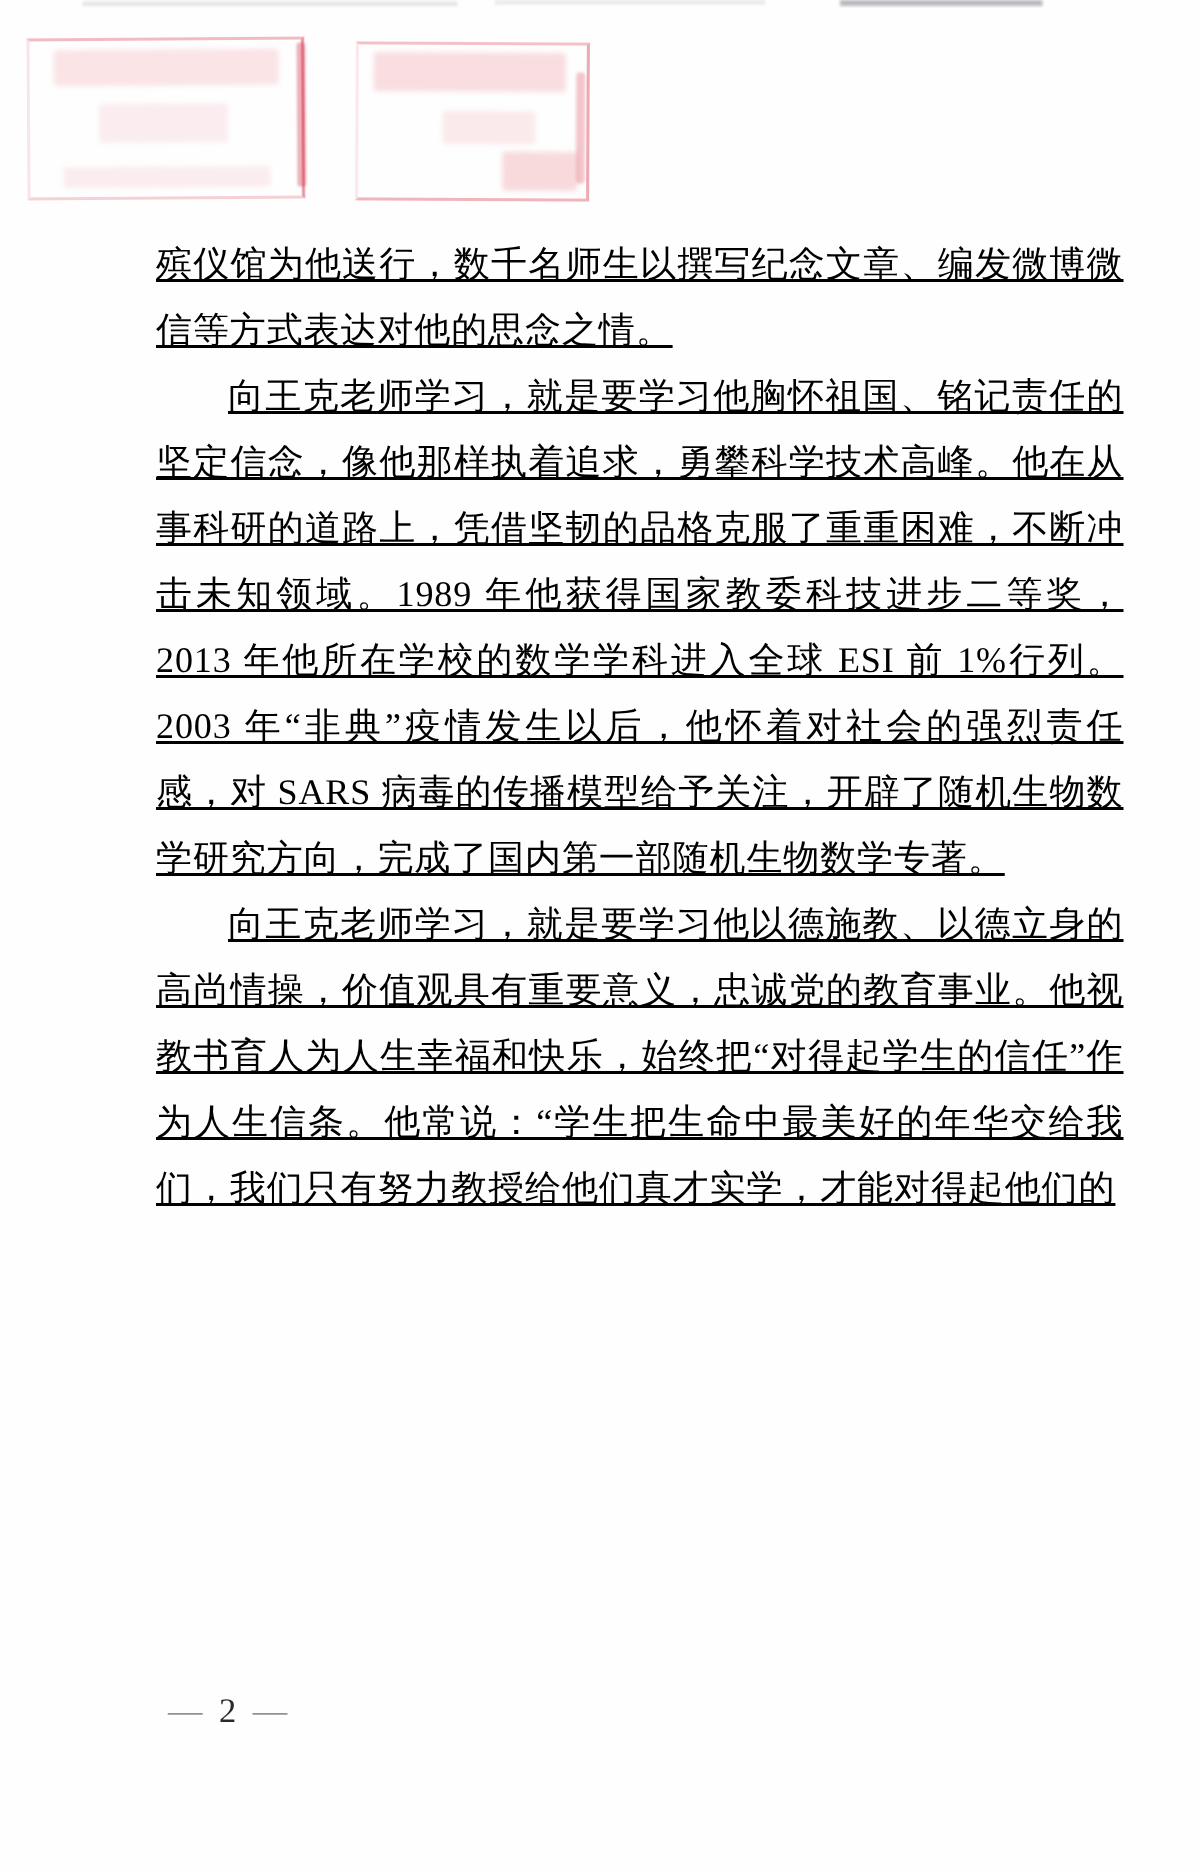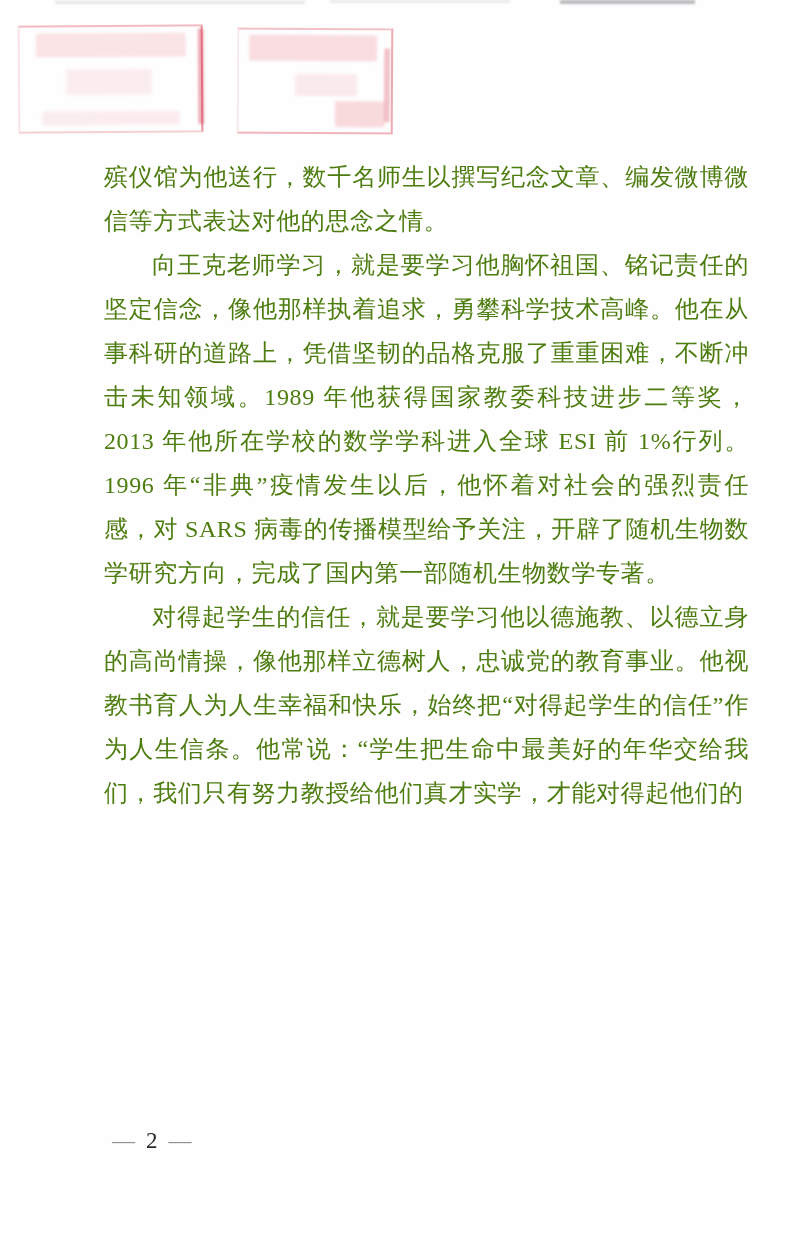--- a/index.html
+++ b/index.html
@@ -47,25 +47,26 @@
   .stamp-right i:nth-child(1) { top: 5px;  left: 10px;  width: 128px; height: 26px; background: rgba(228,92,106,.20); }
   .stamp-right i:nth-child(2) { top: 44px; left: 56px;  width: 62px;  height: 22px; background: rgba(228,92,106,.12); }
   .stamp-right i:nth-child(3) { bottom: 5px; right: 6px; width: 50px; height: 26px; background: rgba(228,92,106,.22); }
   .stamp-right i:nth-child(4) { top: 18px; right: 1px;  width: 6px;  height: 74px; background: rgba(218,66,84,.30); filter: blur(.9px); }
 
   
   .body-text {
     position: absolute;
     left: 104px; top: 155px;
     width: 645px;
-    color: #4d7c0f;
+    color: #000000;
     font-size: 24px;
     line-height: 44px;
     letter-spacing: .6px;
     text-align: justify;
+    text-decoration: underline;
   }
   .body-text p { margin: 0; padding: 0; text-indent: 2em; }
   .body-text p.no-indent { text-indent: 0; }
 
   
   .footer {
     position: absolute;
     left: 112px; top: 1128px;
     font-size: 23px;
     color: #8f9398;
@@ -90,21 +91,21 @@
   </div>
   <div class="stamp stamp-right">
     <i></i>
       <i></i>
       <i></i>
       <i></i>
   </div>
 
   <div class="body-text">
     <p class="no-indent">殡仪馆为他送行，数千名师生以撰写纪念文章、编发微博微信等方式表达对他的思念之情。</p>
-    <p>向王克老师学习，就是要学习他胸怀祖国、铭记责任的坚定信念，像他那样执着追求，勇攀科学技术高峰。他在从事科研的道路上，凭借坚韧的品格克服了重重困难，不断冲击未知领域。1989 年他获得国家教委科技进步二等奖，2013 年他所在学校的数学学科进入全球 ESI 前 1%行列。1996 年“非典”疫情发生以后，他怀着对社会的强烈责任感，对 SARS 病毒的传播模型给予关注，开辟了随机生物数学研究方向，完成了国内第一部随机生物数学专著。</p>
-    <p>对得起学生的信任，就是要学习他以德施教、以德立身的高尚情操，像他那样立德树人，忠诚党的教育事业。他视教书育人为人生幸福和快乐，始终把“对得起学生的信任”作为人生信条。他常说：“学生把生命中最美好的年华交给我们，我们只有努力教授给他们真才实学，才能对得起他们的</p>
+    <p>向王克老师学习，就是要学习他胸怀祖国、铭记责任的坚定信念，像他那样执着追求，勇攀科学技术高峰。他在从事科研的道路上，凭借坚韧的品格克服了重重困难，不断冲击未知领域。1989 年他获得国家教委科技进步二等奖，2013 年他所在学校的数学学科进入全球 ESI 前 1%行列。2003 年“非典”疫情发生以后，他怀着对社会的强烈责任感，对 SARS 病毒的传播模型给予关注，开辟了随机生物数学研究方向，完成了国内第一部随机生物数学专著。</p>
+    <p>向王克老师学习，就是要学习他以德施教、以德立身的高尚情操，价值观具有重要意义，忠诚党的教育事业。他视教书育人为人生幸福和快乐，始终把“对得起学生的信任”作为人生信条。他常说：“学生把生命中最美好的年华交给我们，我们只有努力教授给他们真才实学，才能对得起他们的</p>
   </div>
 
   <div class="footer">
     <span class="dash">—</span><span class="num">2</span><span class="dash">—</span>
   </div>
 
 </div>
 
 </body></html>

